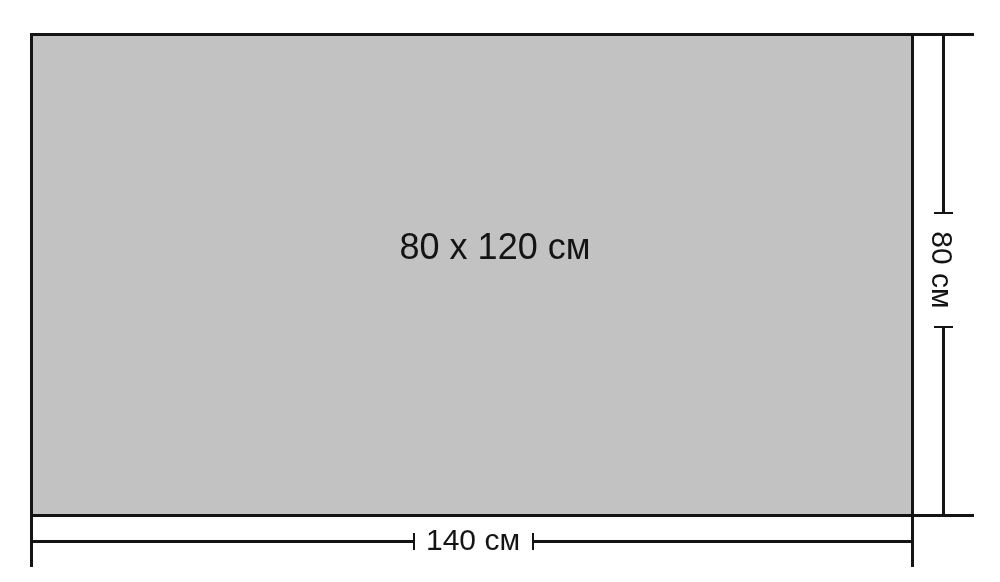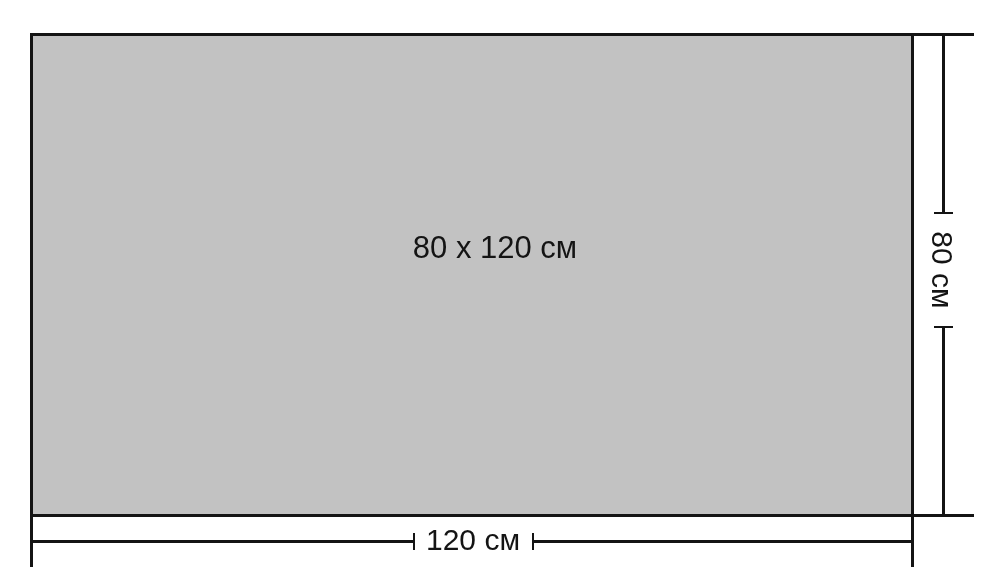--- a/index.html
+++ b/index.html
@@ -55,21 +55,21 @@
     position: absolute;
     font-size: 30px;
     line-height: 1;
     white-space: nowrap;
     color: #141414;
   }
   .center-label {
     left: 495px;
     top: 247px;
     transform: translate(-50%, -50%);
-    font-size: 31px;
+    font-size: 36px;
   }
   .width-label {
     left: 473px;
     top: 540px;
     transform: translate(-50%, -50%);
   }
   .height-label {
     left: 942px;
     top: 270px;
     transform: translate(-50%, -50%) rotate(90deg);
@@ -91,16 +91,16 @@
   <div class="line vdim-bottom"></div>
   <div class="line vtick-top"></div>
   <div class="line vtick-bottom"></div>
 
   <div class="line hdim-left"></div>
   <div class="line hdim-right"></div>
   <div class="line htick-left"></div>
   <div class="line htick-right"></div>
 
   <div class="label center-label">80 x 120 см</div>
-  <div class="label width-label">120 см</div>
+  <div class="label width-label">140 см</div>
   <div class="label height-label">80 см</div>
 
 </div>
 
 </body></html>

